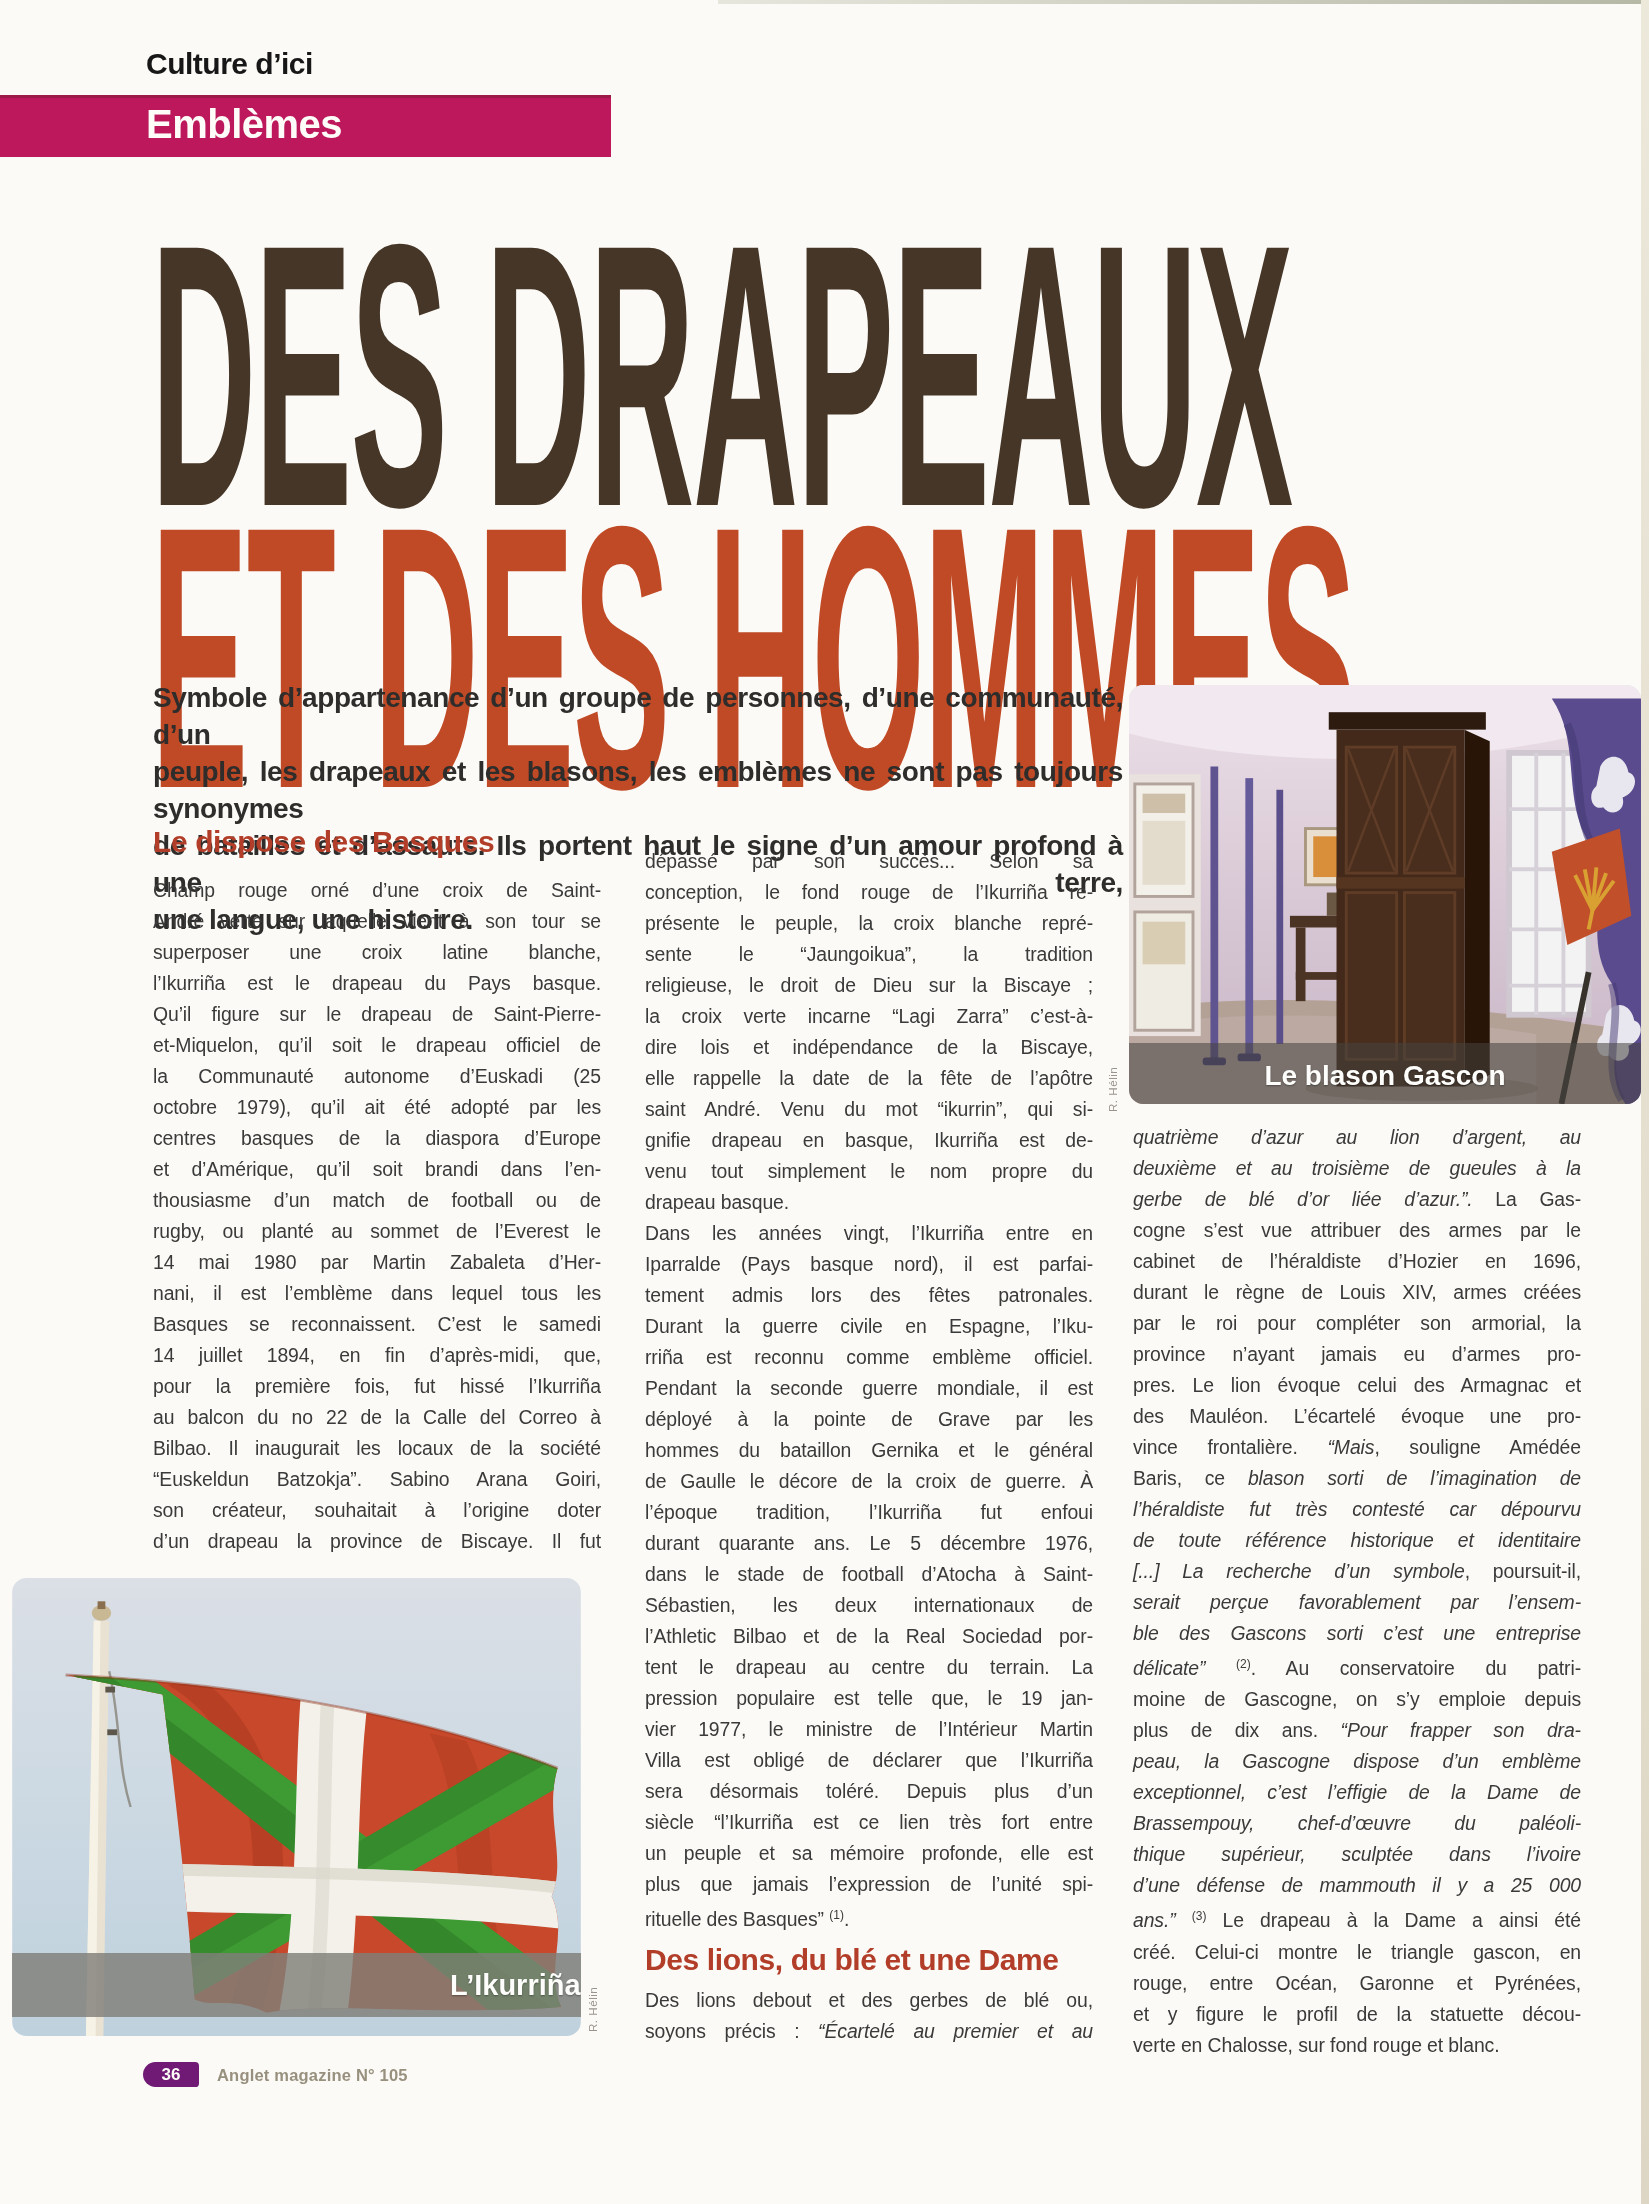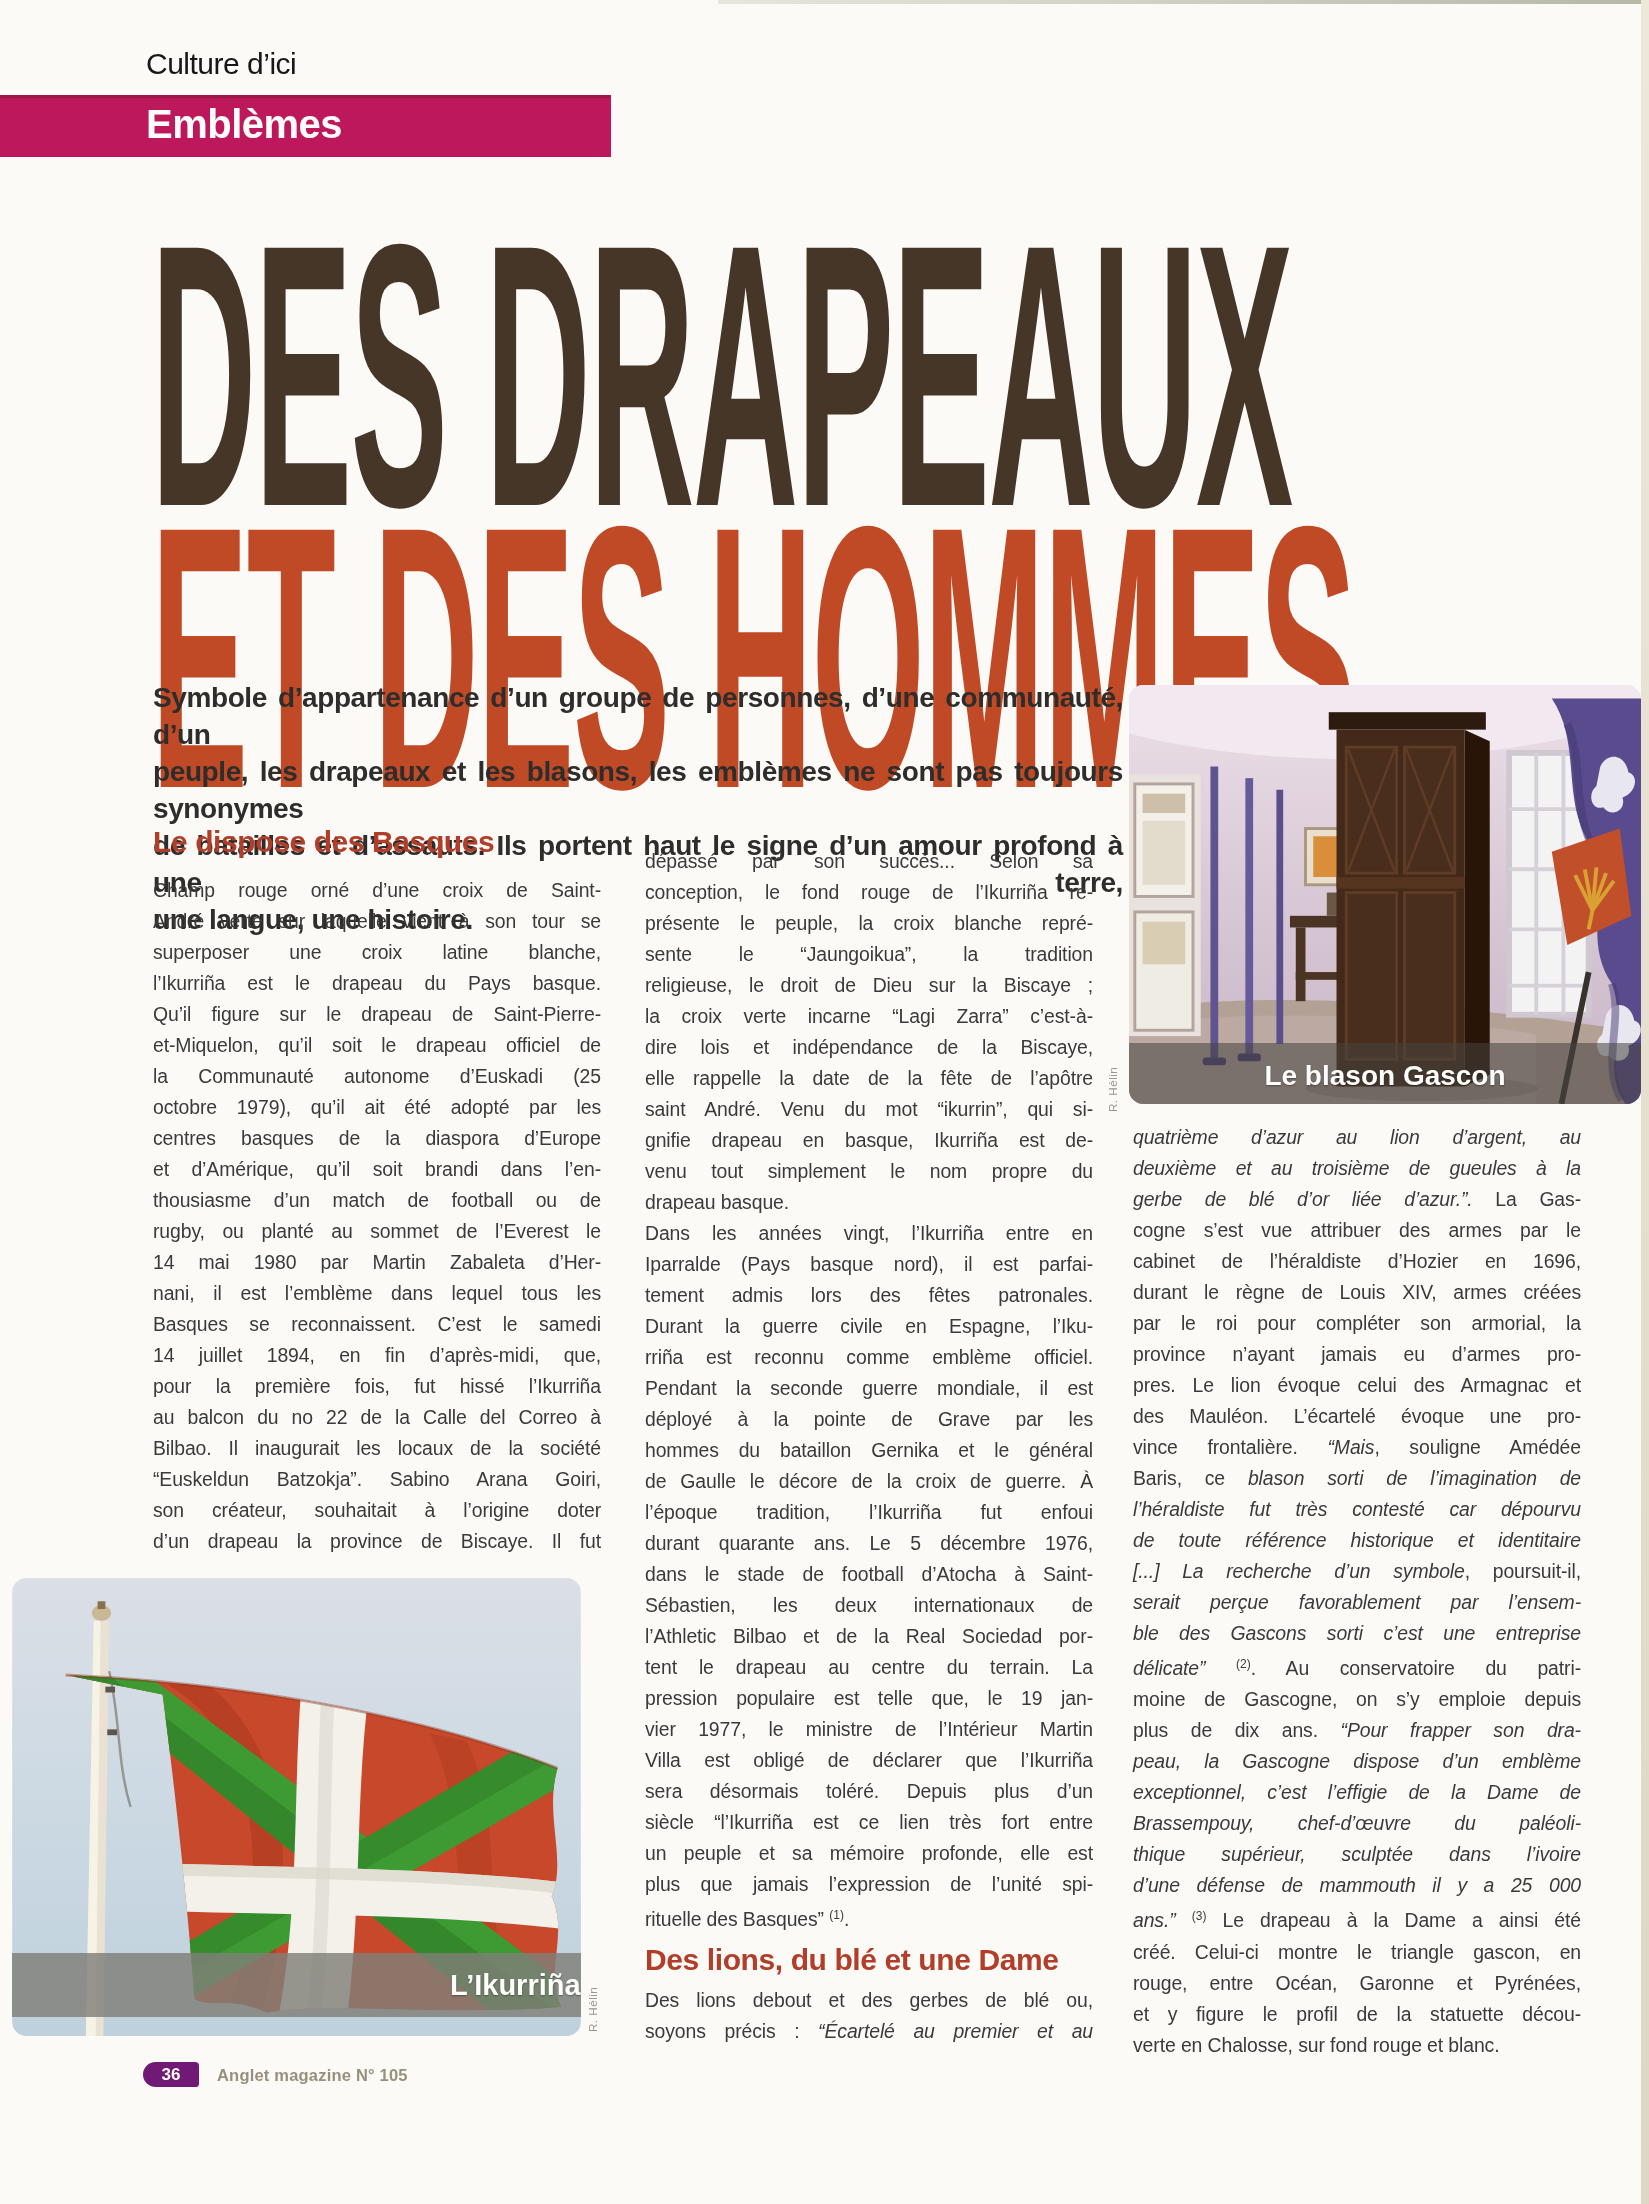--- a/index.html
+++ b/index.html
@@ -4,21 +4,21 @@
 <style>
   html,body{margin:0;padding:0;background:#ffffff;}
   #page{position:relative;width:1650px;height:2205px;background:#fbfaf6;overflow:hidden;
         font-family:"Liberation Sans",sans-serif;color:#3a3a3a;}
   
   .top-edge{position:absolute;left:718px;top:0;width:932px;height:3.9px;
             background:linear-gradient(90deg,rgba(150,150,120,.2),rgba(125,130,100,.55));}
   .right-edge{position:absolute;right:0;top:0;width:8.7px;height:2205px;
             background:linear-gradient(180deg,#ece8da,#ddd6c4);}
   
-  .kicker{position:absolute;left:146px;top:47px;font-size:30px;font-weight:normal;color:#171717;letter-spacing:-0.5px;}
+  .kicker{position:absolute;left:146px;top:47px;font-size:30px;font-weight:bold;color:#171717;letter-spacing:-0.5px;}
   .banner{position:absolute;left:0;top:95px;width:611px;height:62px;background:#be185d;
           box-shadow:inset 0 2.9px 0 rgba(60,30,10,.25);}
   .banner span{position:absolute;left:146px;top:6.8px;font-size:40px;font-weight:bold;color:#fdfcf8;letter-spacing:-0.5px;}
   
   .title-line{position:absolute;left:151px;font-weight:bold;white-space:nowrap;
               font-size:374px;line-height:374px;transform-origin:0 0;transform:scaleX(0.39);letter-spacing:-3.9px;}
   .t1{top:188px;color:#463627;}
   .t2{top:470px;color:#c04a26;}
   
   .intro{position:absolute;left:153px;top:679px;width:970px;font-size:28px;font-weight:bold;

